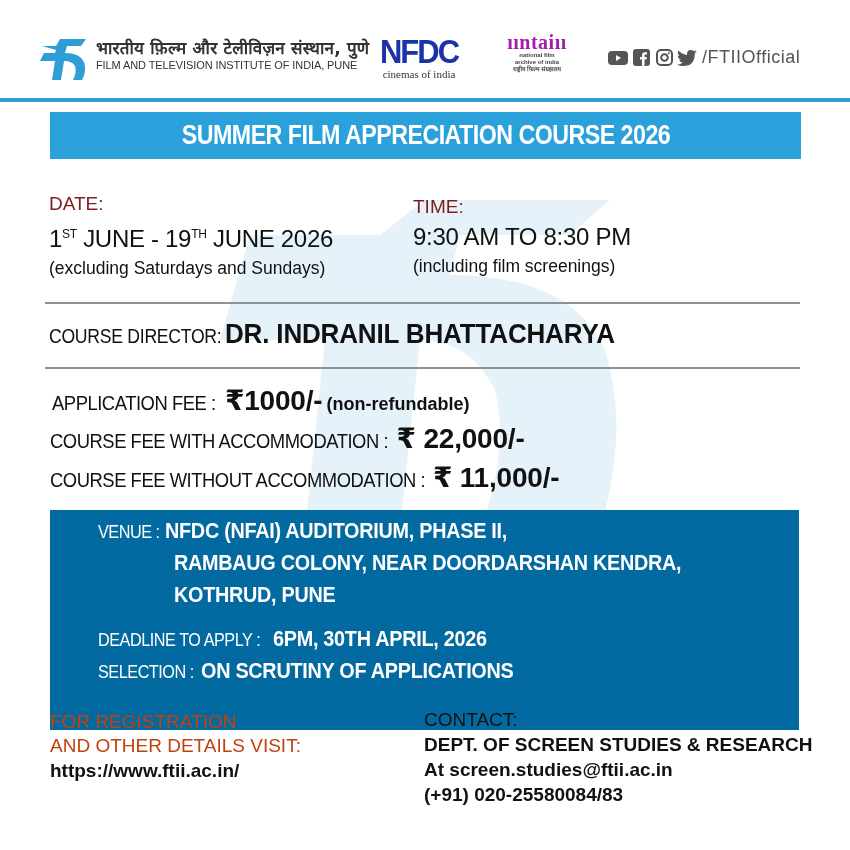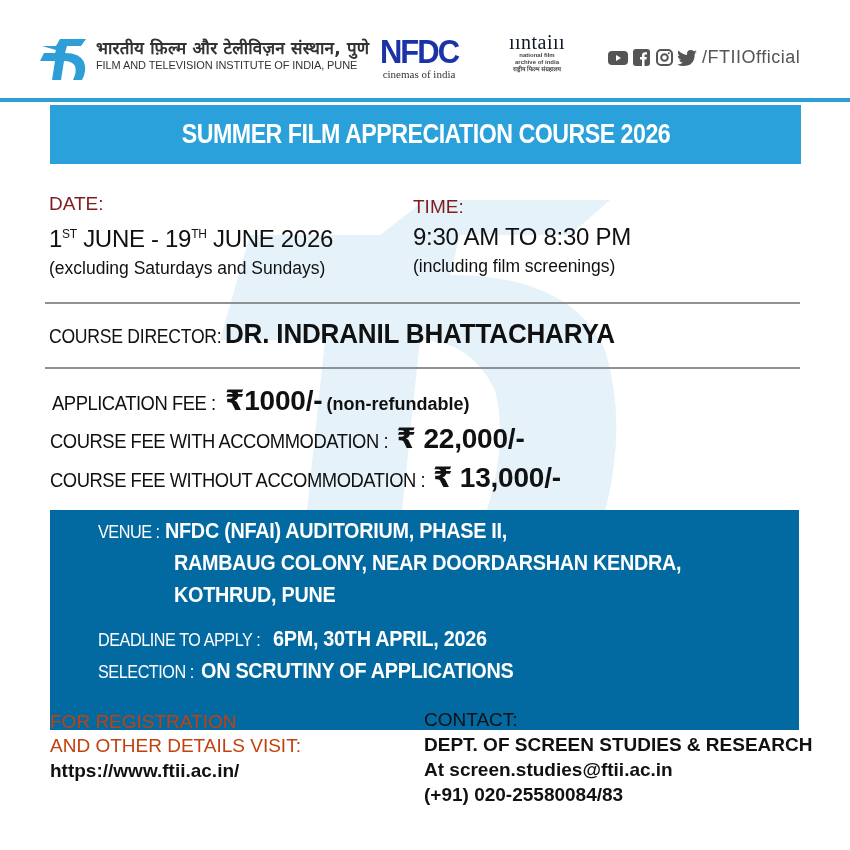--- a/index.html
+++ b/index.html
@@ -11,34 +11,34 @@
   .ftii-logo { position: absolute; left: 40px; top: 36px; width: 48px; height: 44px; }
   .ftii-text { position: absolute; left: 96px; top: 40px; }
   .ftii-hindi { font-family: "DejaVu Sans", sans-serif; font-size: 17px; font-weight: bold; color: #333; line-height: 16px; letter-spacing: 0.2px; }
   .ftii-eng { font-size: 11px; color: #333; line-height: 14px; margin-top: 2px; letter-spacing: -0.1px; }
 
   .nfdc { position: absolute; left: 378px; top: 38px; width: 82px; text-align: center; }
   .nfdc-mark { font-family: "Liberation Sans", sans-serif; font-weight: bold; font-size: 31px; color: #1c33a8; letter-spacing: -2px; line-height: 30px; transform: scaleY(1.05); }
   .nfdc-sub { font-family: "Liberation Serif", serif; font-size: 11px; color: #333; line-height: 12px; }
 
   .nfai { position: absolute; left: 505px; top: 32px; width: 64px; text-align: center; }
-  .nfai-mark { font-family: "Liberation Serif", serif; font-weight: normal; font-size: 20px; color: #0f172a; line-height: 20px; letter-spacing: 0.5px; }
+  .nfai-mark { font-family: "Liberation Serif", serif; font-weight: bold; font-size: 20px; color: #a21caf; line-height: 20px; letter-spacing: 0.5px; }
   .nfai-sub { font-size: 6px; font-weight: bold; color: #444; line-height: 7px; }
 
   .social { position: absolute; left: 608px; top: 47px; display: flex; align-items: center; gap: 3px; }
   .soc-icon { width: 20px; height: 18px; display: inline-flex; align-items: center; justify-content: center; }
   .social-handle { font-size: 18px; color: #555; margin-left: 2px; letter-spacing: 0.5px; }
 
   .header-rule { position: absolute; left: 0; top: 98px; width: 850px; height: 4px; background: #2e9fd6; }
 
   
   .watermark { position: absolute; left: 210px; top: 200px; width: 420px; height: 330px; opacity: 1; }
 
   
-  .title-bar { position: absolute; left: 50px; top: 105px; width: 751px; height: 59px; background: #2ba1db; display: flex; align-items: center; justify-content: center; }
+  .title-bar { position: absolute; left: 50px; top: 112px; width: 751px; height: 47px; background: #2ba1db; display: flex; align-items: center; justify-content: center; }
   .title-text { color: #ffffff; font-size: 27px; font-weight: bold; letter-spacing: -0.6px; transform: scaleX(0.86); white-space: nowrap; }
 
   
   .label { font-size: 19px; color: #7f1d1d; line-height: 22px; }
   .bold-lg { font-size: 24px; font-weight: normal; color: #111; line-height: 28px; letter-spacing: -0.3px; white-space: nowrap; }
   .sub { font-size: 17.5px; color: #111; line-height: 22px; white-space: nowrap; }
   sup { font-size: 12px; vertical-align: super; line-height: 0; }
 
   .date-block { position: absolute; left: 49px; top: 193px; }
   .date-block .bold-lg { margin-top: 10px; }
@@ -163,21 +163,21 @@
   <span class="fee-note">(non-refundable)</span>
 </div>
 
 <div class="fee-row" style="left:50px; top:422px">
   <span class="fee-label" style="white-space:pre">COURSE FEE WITH ACCOMMODATION : </span>
   <span class="fee-amount" style="margin-left:-26px"><span class="rupee">₹</span> <span>22,000/-</span></span>
 </div>
 
 <div class="fee-row" style="left:50px; top:461px">
   <span class="fee-label" style="white-space:pre">COURSE FEE WITHOUT ACCOMMODATION : </span>
-  <span class="fee-amount" style="margin-left:-30px"><span class="rupee">₹</span> <span>13,000/-</span></span>
+  <span class="fee-amount" style="margin-left:-30px"><span class="rupee">₹</span> <span>11,000/-</span></span>
 </div>
 
 <div class="venue-panel">
   <div class="vrow" style="left:48px; top:8px">
     <span class="v-label" style="white-space:pre">VENUE : </span>
     <span class="v-val" style="margin-left:-6px">NFDC (NFAI) AUDITORIUM, PHASE II,</span>
   </div>
   <div class="vrow" style="left:124px; top:40px">
     <span class="v-val">RAMBAUG COLONY, NEAR DOORDARSHAN KENDRA,</span>
   </div>

